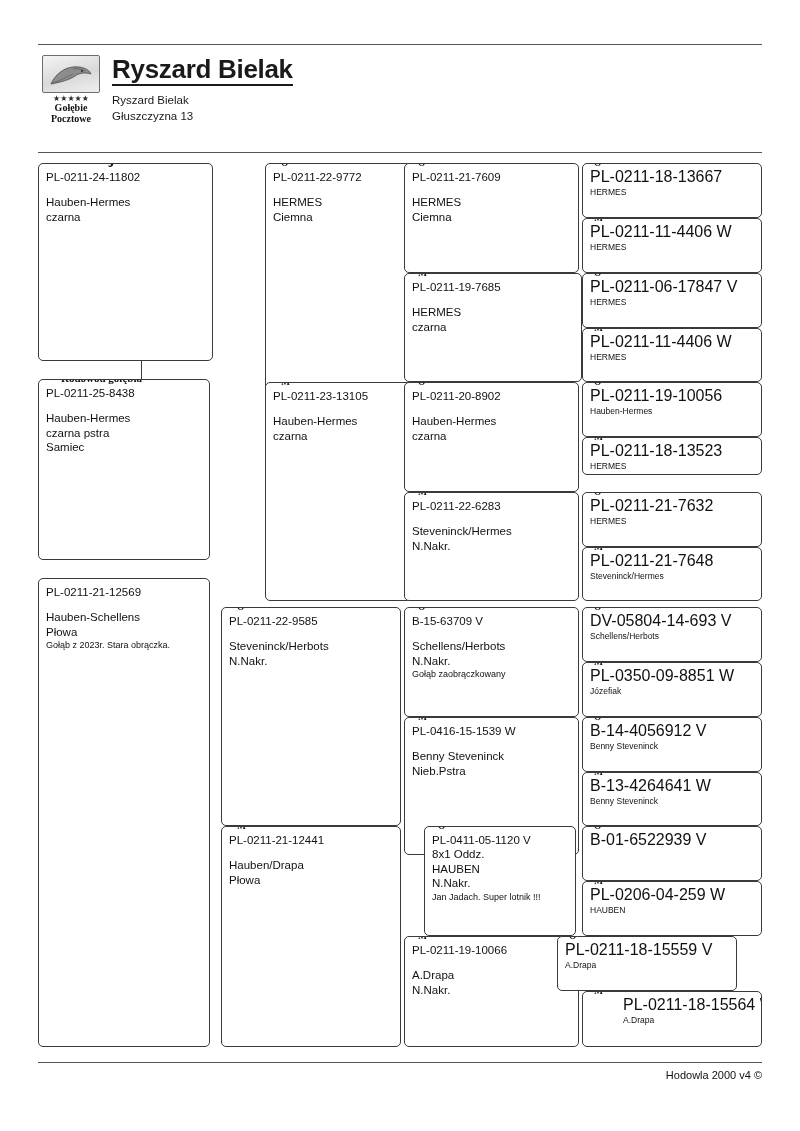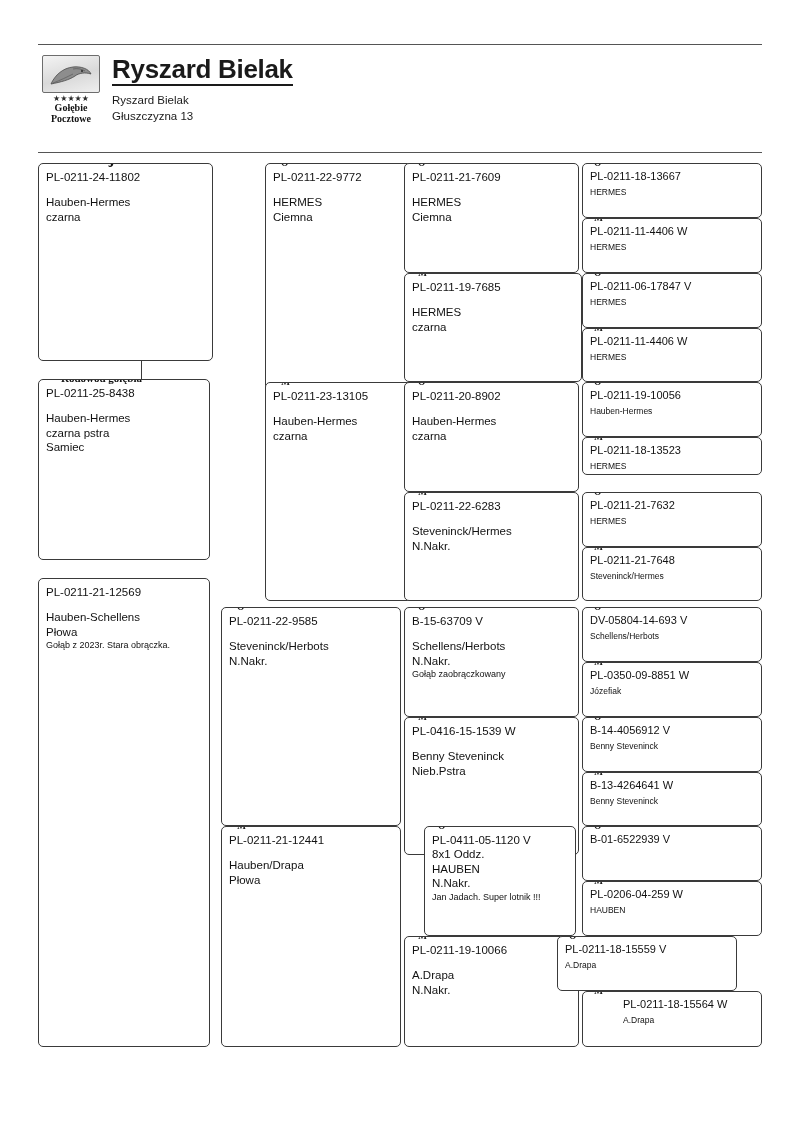--- a/index.html
+++ b/index.html
@@ -136,21 +136,21 @@
     top: -12px;
     letter-spacing: 0.5px;
   }
   .chip.mid {
     font-size: 11px;
     font-weight: bold;
     top: -8px;
   }
 
   
-  .g4 .reg { font-size: 11px; line-height: 13px; }
+  .g4 .reg { font-size: 16px; line-height: 13px; }
   .g4 .note { font-size: 8.5px; line-height: 11px; margin-top: 4px; }
 
   
   .conn {
     position: absolute;
     background: #3a3a3a;
   }
 
   
   .footer {
@@ -397,14 +397,17 @@
       <div class="note">A.Drapa</div>
     </div>
     <div class="node g4" style="left:544px; top:838px; width:180px; height:56px;padding-left:40px;">
       <div class="chip sex" style="left:8px;">M</div>
       <div class="reg">PL-0211-18-15564 W</div>
       <div class="note">A.Drapa</div>
     </div>
 
   </div>
 
+  <div class="footer">
+    <span>Hodowla 2000 v4 ©</span>
+  </div>
 
 </div>
 
 </body></html>

